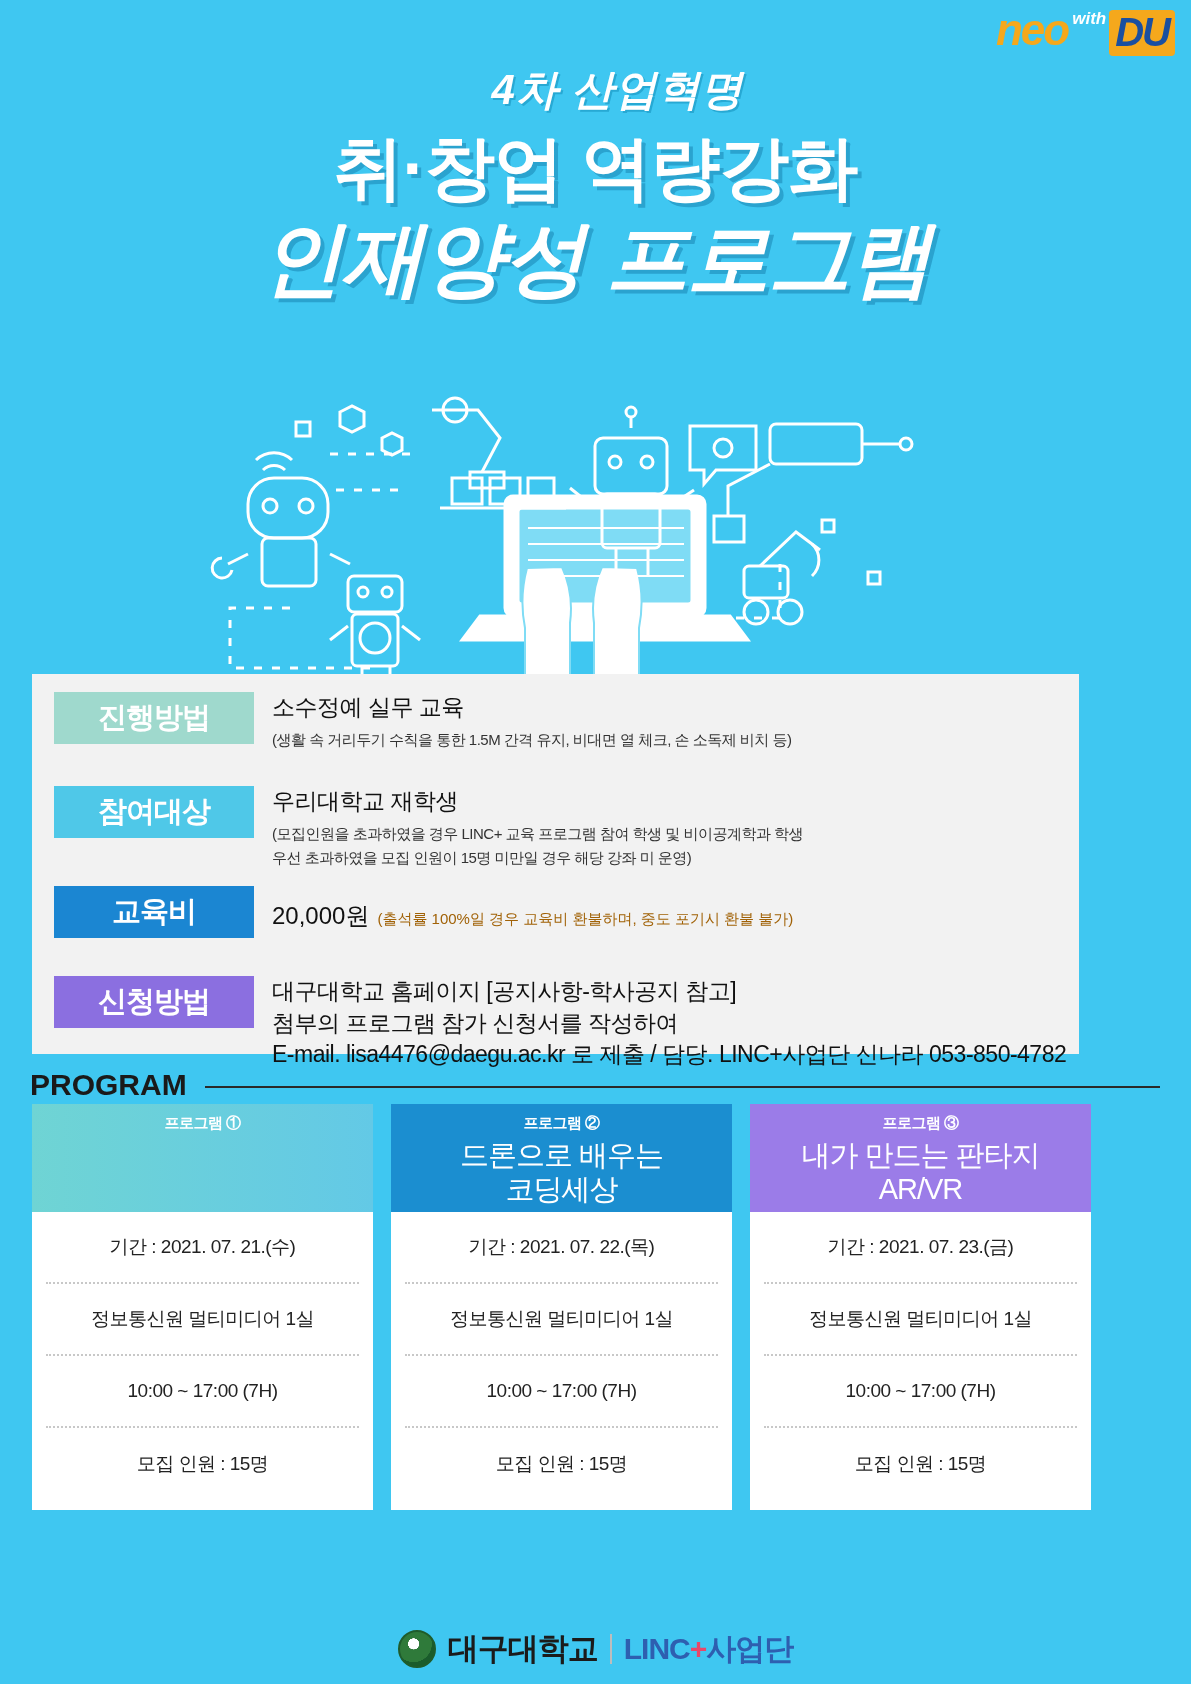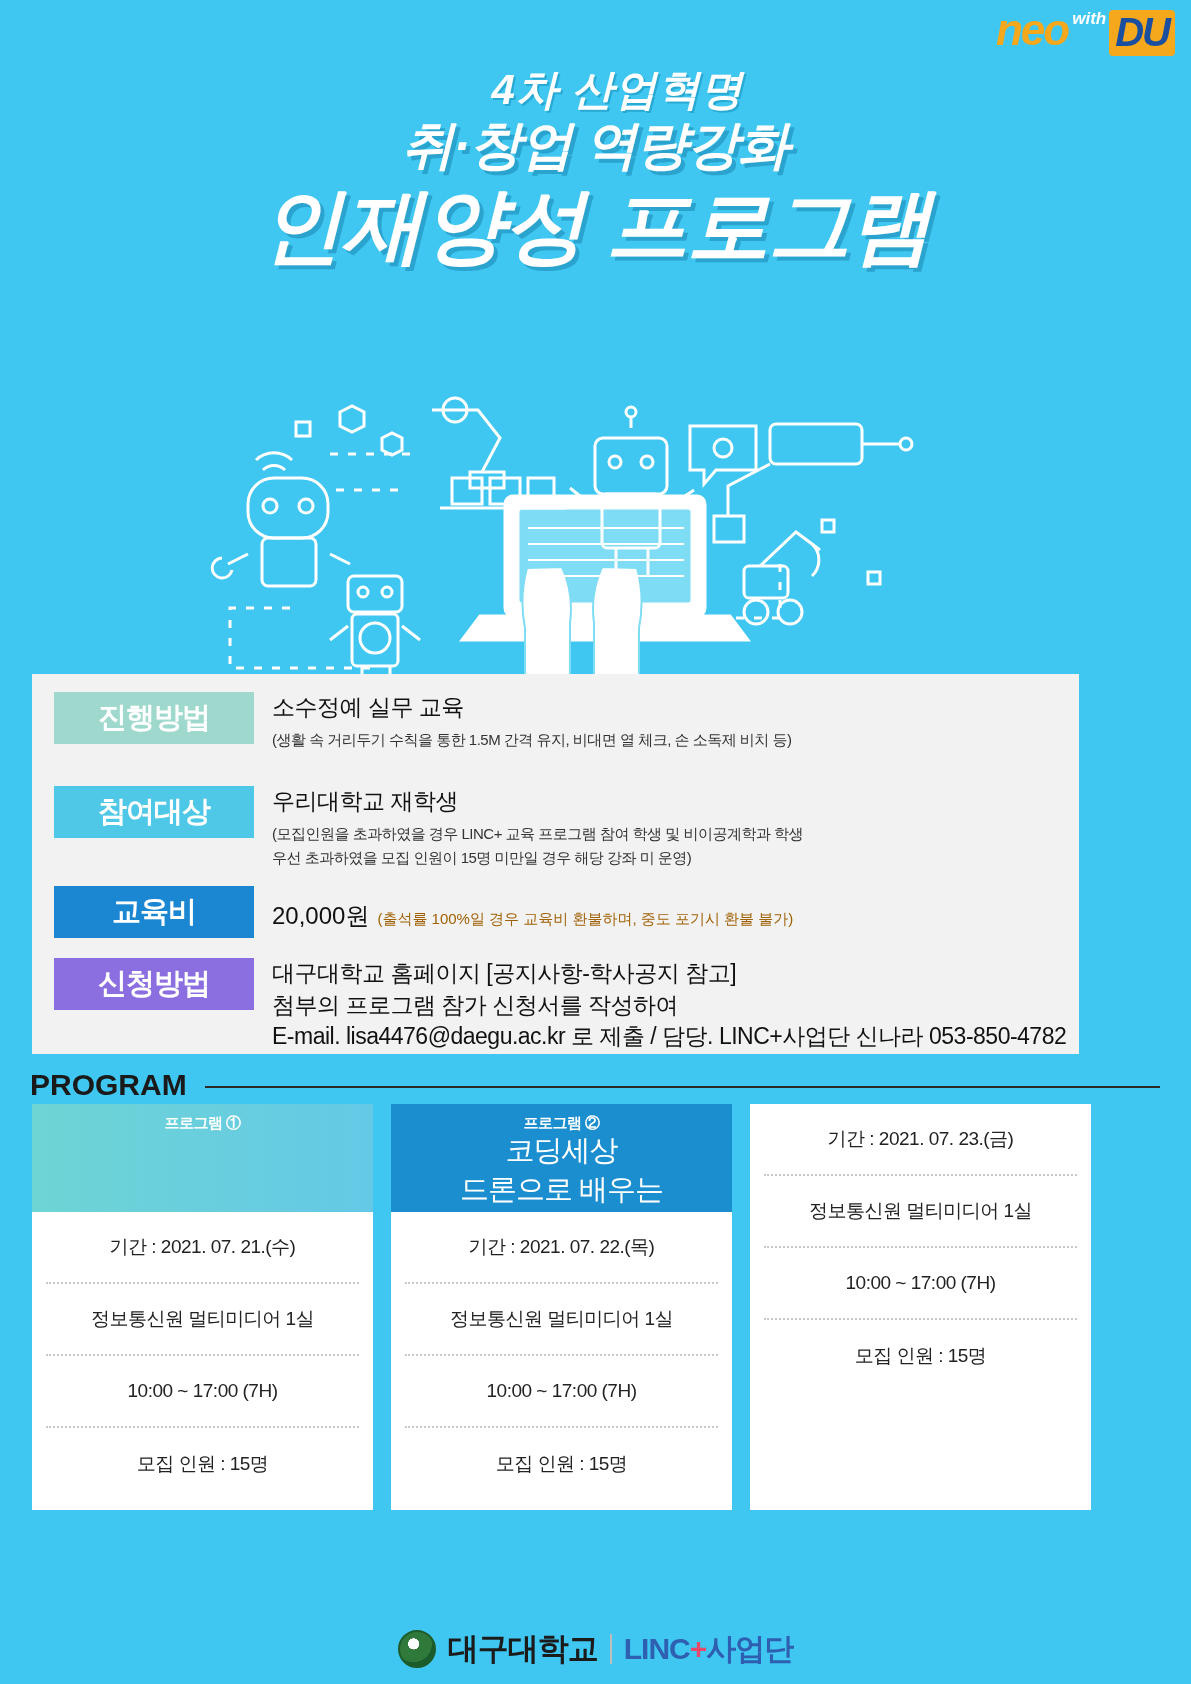--- a/index.html
+++ b/index.html
@@ -32,22 +32,22 @@
 
   
   .headline { position: absolute; top: 62px; left: 0; width: 100%; text-align: center; }
   .h-line1 {
     color: #ffffff; font-size: 42px; font-weight: bold; font-style: italic;
     letter-spacing: 1px;
     text-shadow: 2px 2px 0 #27a9d4;
     margin-left: 44px;
   }
   .h-line2 {
-    color: #ffffff; font-size: 52px; font-weight: bold; font-style: italic;
-    letter-spacing: -1px; line-height: 1.05;
+    color: #ffffff; font-size: 70px; font-weight: bold; 
+    letter-spacing: -1px; margin-top: 14px; line-height: 1.05;
     text-shadow: 4px 4px 0 #2aa3cf;
   }
   .h-line3 {
     color: #ffffff; font-size: 82px; font-weight: bold; font-style: italic;
     letter-spacing: -1px; margin-top: 10px; line-height: 1.05;
     text-shadow: 4px 4px 0 #2aa3cf;
   }
 
   
   .illo { position: absolute; top: 368px; left: 0; width: 1191px; height: 310px; }
@@ -247,21 +247,21 @@
     </div>
 
     <div class="info-row" style="top:212px;left:22px;align-items:center;">
       <div class="info-tag tag-c">교육비</div>
       <div class="info-body fee-line" style="margin-top:8px;">
         <span>20,000원</span>
         <span class="small">(출석률 100%일 경우 교육비 환불하며, 중도 포기시 환불 불가)</span>
       </div>
     </div>
 
-    <div class="info-row" style="top:284px;left:22px;justify-content:center;">
+    <div class="info-row" style="top:302px;left:22px;justify-content:center;">
       <div class="info-tag tag-d">신청방법</div>
       <div class="info-body">
         <div class="apply-line">대구대학교 홈페이지 [공지사항-학사공지 참고]</div>
         <div class="apply-line">첨부의 프로그램 참가 신청서를 작성하여</div>
         <div class="apply-line">E-mail. lisa4476@daegu.ac.kr 로 제출 / 담당. LINC+사업단 신나라 053-850-4782</div>
       </div>
     </div>
   </div>
 
   <div class="program-head">
@@ -279,32 +279,37 @@
         <div class="card-row">기간 : 2021. 07. 21.(수)</div>
         <div class="card-row">정보통신원 멀티미디어 1실</div>
         <div class="card-row">10:00 ~ 17:00 (7H)</div>
         <div class="card-row">모집 인원 : 15명</div>
       </div>
     </div>
 
     <div class="card">
       <div class="card-head head-2">
         <div class="num">프로그램 ②</div>
+        <div class="title">드론으로 배우는</div>
         <div class="title" style="margin-top:0">코딩세상</div>
-        <div class="title">드론으로 배우는</div>
       </div>
       <div class="card-body">
         <div class="card-row">기간 : 2021. 07. 22.(목)</div>
         <div class="card-row">정보통신원 멀티미디어 1실</div>
         <div class="card-row">10:00 ~ 17:00 (7H)</div>
         <div class="card-row">모집 인원 : 15명</div>
       </div>
     </div>
 
     <div class="card">
+      <div class="card-head head-3">
+        <div class="num">프로그램 ③</div>
+        <div class="title">내가 만드는 판타지</div>
+        <div class="title" style="margin-top:0">AR/VR</div>
+      </div>
       <div class="card-body">
         <div class="card-row">기간 : 2021. 07. 23.(금)</div>
         <div class="card-row">정보통신원 멀티미디어 1실</div>
         <div class="card-row">10:00 ~ 17:00 (7H)</div>
         <div class="card-row">모집 인원 : 15명</div>
       </div>
     </div>
   </div>
 
   <div class="footer">

